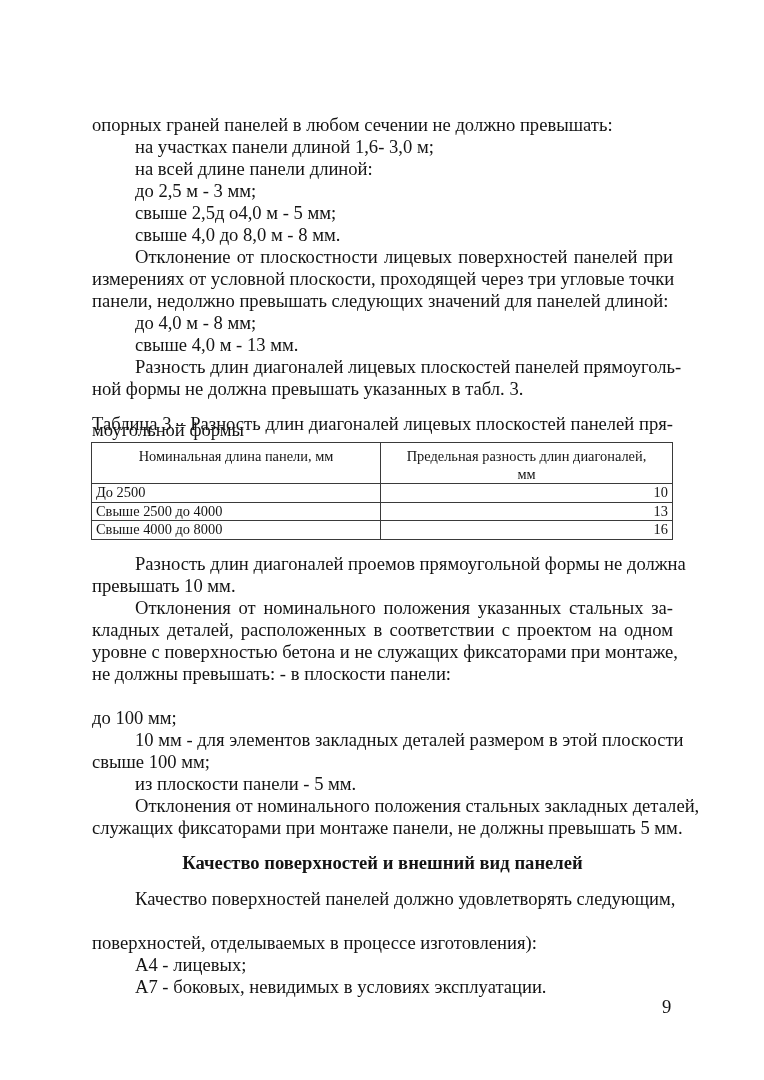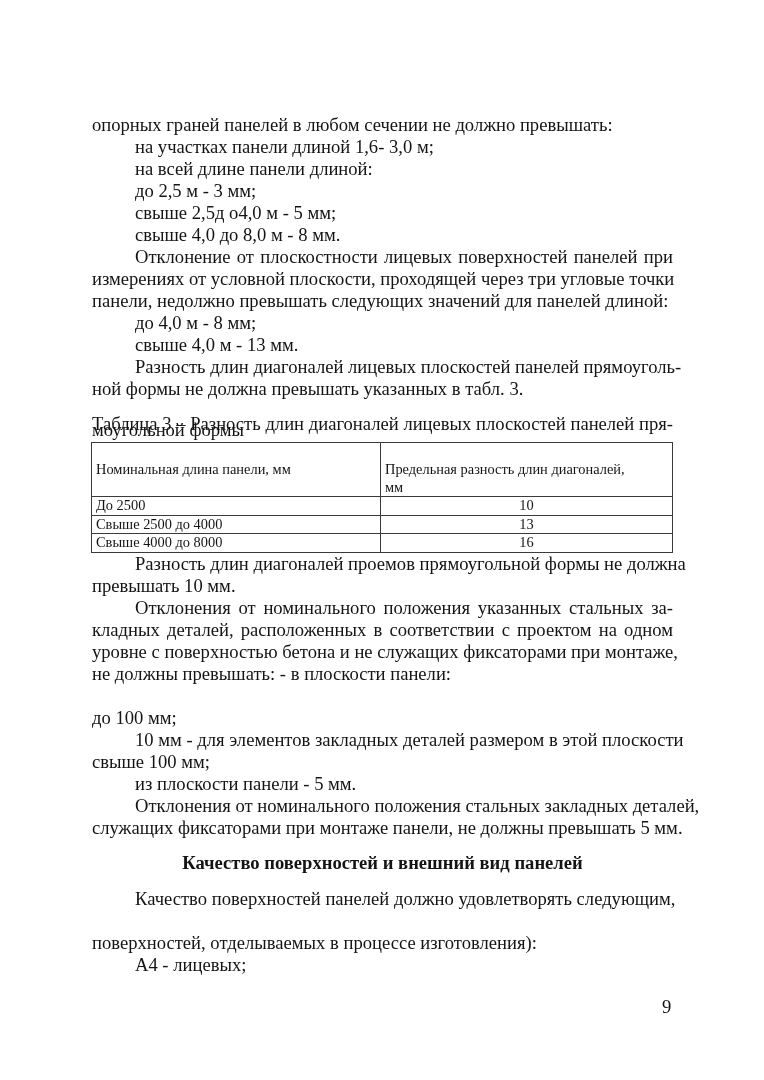--- a/index.html
+++ b/index.html
@@ -21,22 +21,22 @@
   table.t3 {
     position: absolute; left: 91px; top: 442px; width: 582px;
     border-collapse: collapse;
     font-family: "Liberation Serif", "DejaVu Serif", serif;
     font-size: 14.4px; color: #141414;
   }
   table.t3 td, table.t3 th {
     border: 1px solid #3a3a3a; padding: 0 4px; font-weight: normal;
     line-height: 17.5px;
   }
-  table.t3 th { text-align: left; vertical-align: top; padding-top: 18px; }
-  table.t3 td.c { text-align: center; }
+  table.t3 th { text-align: center; vertical-align: top; padding-top: 5px; }
+  table.t3 td.c { text-align: right; }
   table.t3 col.c1 { width: 289px; }
   .pagenum { position: absolute; left: 662px; top: 996px; font-size: 18.6px; }
 </style>
 </head>
 <body>
 
 <div class="page">
 
   <div class="line left" style="top:114px">опорных граней панелей в любом сечении не должно превышать:</div>
   <div class="line indent" style="top:136px">на участках панели длиной 1,6- 3,0 м;</div>
@@ -112,15 +112,16 @@
   <div class="line indent" style="top:773px">из плоскости панели - 5 мм.</div>
 
   <div class="line indent w-ind just" style="top:795px">Отклонения от номинального положения стальных закладных деталей,</div>
   <div class="line left" style="top:817px">служащих фиксаторами при монтаже панели, не должны превышать 5 мм.</div>
 
   <div class="line bold" style="top:852px; left:92px; width:581px; text-align:center;">Качество поверхностей и внешний вид панелей</div>
 
   <div class="line indent w-ind just" style="top:888px">Качество поверхностей панелей должно удовлетворять следующим,</div>
   <div class="line left" style="top:932px">поверхностей, отделываемых в процессе изготовления):</div>
   <div class="line indent" style="top:954px">А4 - лицевых;</div>
+  <div class="line indent" style="top:976px">А7 - боковых, невидимых в условиях эксплуатации.</div>
 
   <div class="pagenum">9</div>
 </div>
 
 </body></html>

